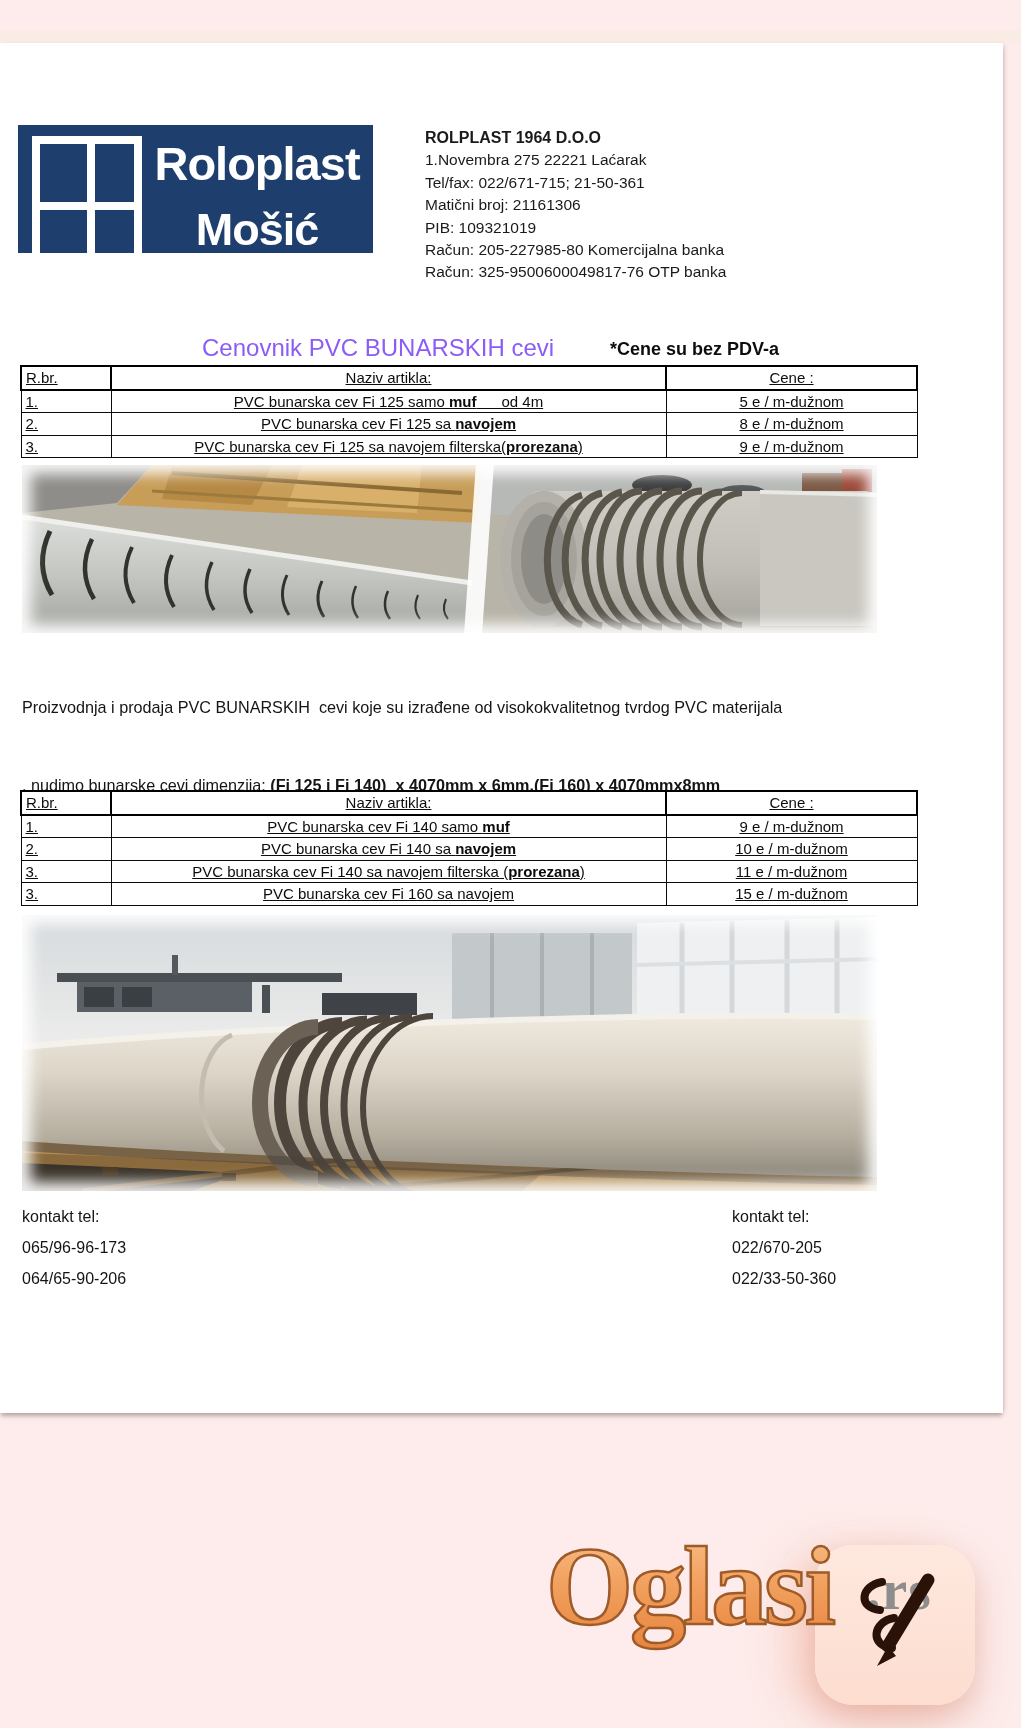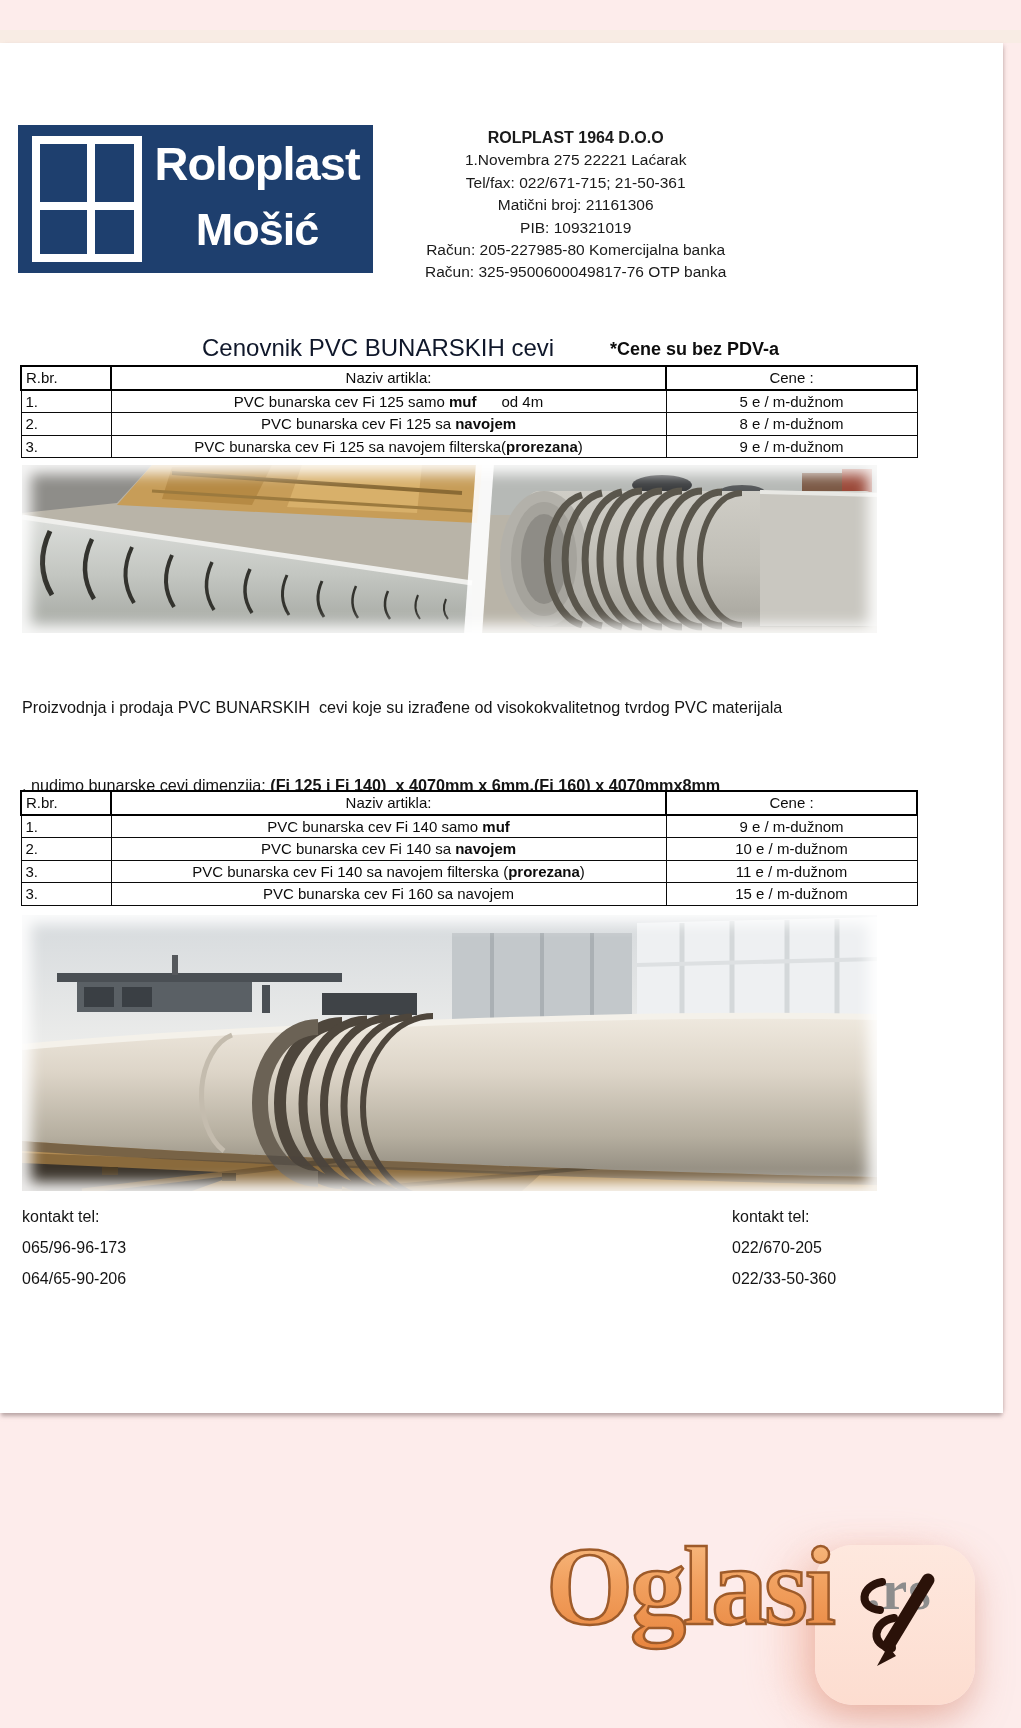--- a/index.html
+++ b/index.html
@@ -3,42 +3,42 @@
 <meta charset="utf-8">
 <style>
   html,body{margin:0;padding:0;background:#fdeceb;}
   .page{position:relative;width:1021px;height:1728px;background:#fdeceb;overflow:hidden;
         font-family:"Liberation Sans",sans-serif;color:#111;}
   .top-band{position:absolute;left:0;top:30px;width:1021px;height:13px;background:#f8ece4;}
   .doc{position:absolute;left:0;top:43px;width:1003px;height:1370px;background:#ffffff;
        box-shadow:0 4px 4px -1px rgba(150,130,130,.65), 3px 0 4px -2px rgba(180,150,150,.4);}
 
   
-  .logo{position:absolute;left:18px;top:82px;width:355px;height:148px;background:#1e3f6e;}
+  .logo{position:absolute;left:18px;top:82px;width:355px;height:128px;background:#1e3f6e;}
   .win{position:absolute;left:14px;top:11px;width:110px;height:126px;border:8px solid #fff;box-sizing:border-box;}
   .win .vbar{position:absolute;left:47px;top:0;width:8px;height:100%;background:#fff;}
   .win .hbar{position:absolute;left:0;top:58px;width:100%;height:8px;background:#fff;}
   .logo-text{position:absolute;left:128px;top:6px;width:222px;text-align:center;color:#fff;font-weight:bold;}
   .logo-line1{font-size:47px;letter-spacing:-1px;line-height:66px;}
   .logo-line2{font-size:45px;letter-spacing:-1px;line-height:66px;}
 
   
-  .company{position:absolute;left:425px;top:84px;font-size:15.5px;line-height:22.4px;color:#1a1a1a;text-align:center;}
+  .company{position:absolute;left:425px;top:84px;font-size:15.5px;line-height:22.4px;color:#1a1a1a;}
   .company .co-name{font-weight:bold;font-size:16px;}
 
   
-  .pl-title{position:absolute;left:202px;top:291px;font-size:24px;color:#0f172a;}
+  .pl-title{position:absolute;left:202px;top:291px;font-size:24px;color:#8b5cf6;}
   .vat-note{position:absolute;left:610px;top:296px;font-size:18px;font-weight:bold;color:#0d0d0d;text-align:right;}
 
   
   table.price{position:absolute;left:20px;border-collapse:collapse;table-layout:fixed;width:866px;
               font-size:15px;color:#0c0c0c;background:#fff;}
   table.t1{top:322px;}
   table.t2{top:747px;}
-  table.price td{border:1.6px solid #0a0a0a;height:21.5px;padding:0 4px;overflow:hidden;}
+  table.price td{border:1.6px solid #0a0a0a;height:21.5px;padding:0 4px;overflow:hidden;text-decoration:underline;}
   table.price tr{outline:none;}
   table.price .c-num{width:80px;text-align:left;}
   table.price .c-name{width:545px;text-align:center;white-space:pre;}
   table.price .c-price{width:241px;text-align:center;white-space:pre;margin-top:36px;}
   table.price .outer{border:2.4px solid #000;}
   .seg-b{font-weight:bold;}
 
   
   .photo{position:absolute;left:22px;width:855px;overflow:hidden;}
   .photo1{top:422px;height:168px;}

